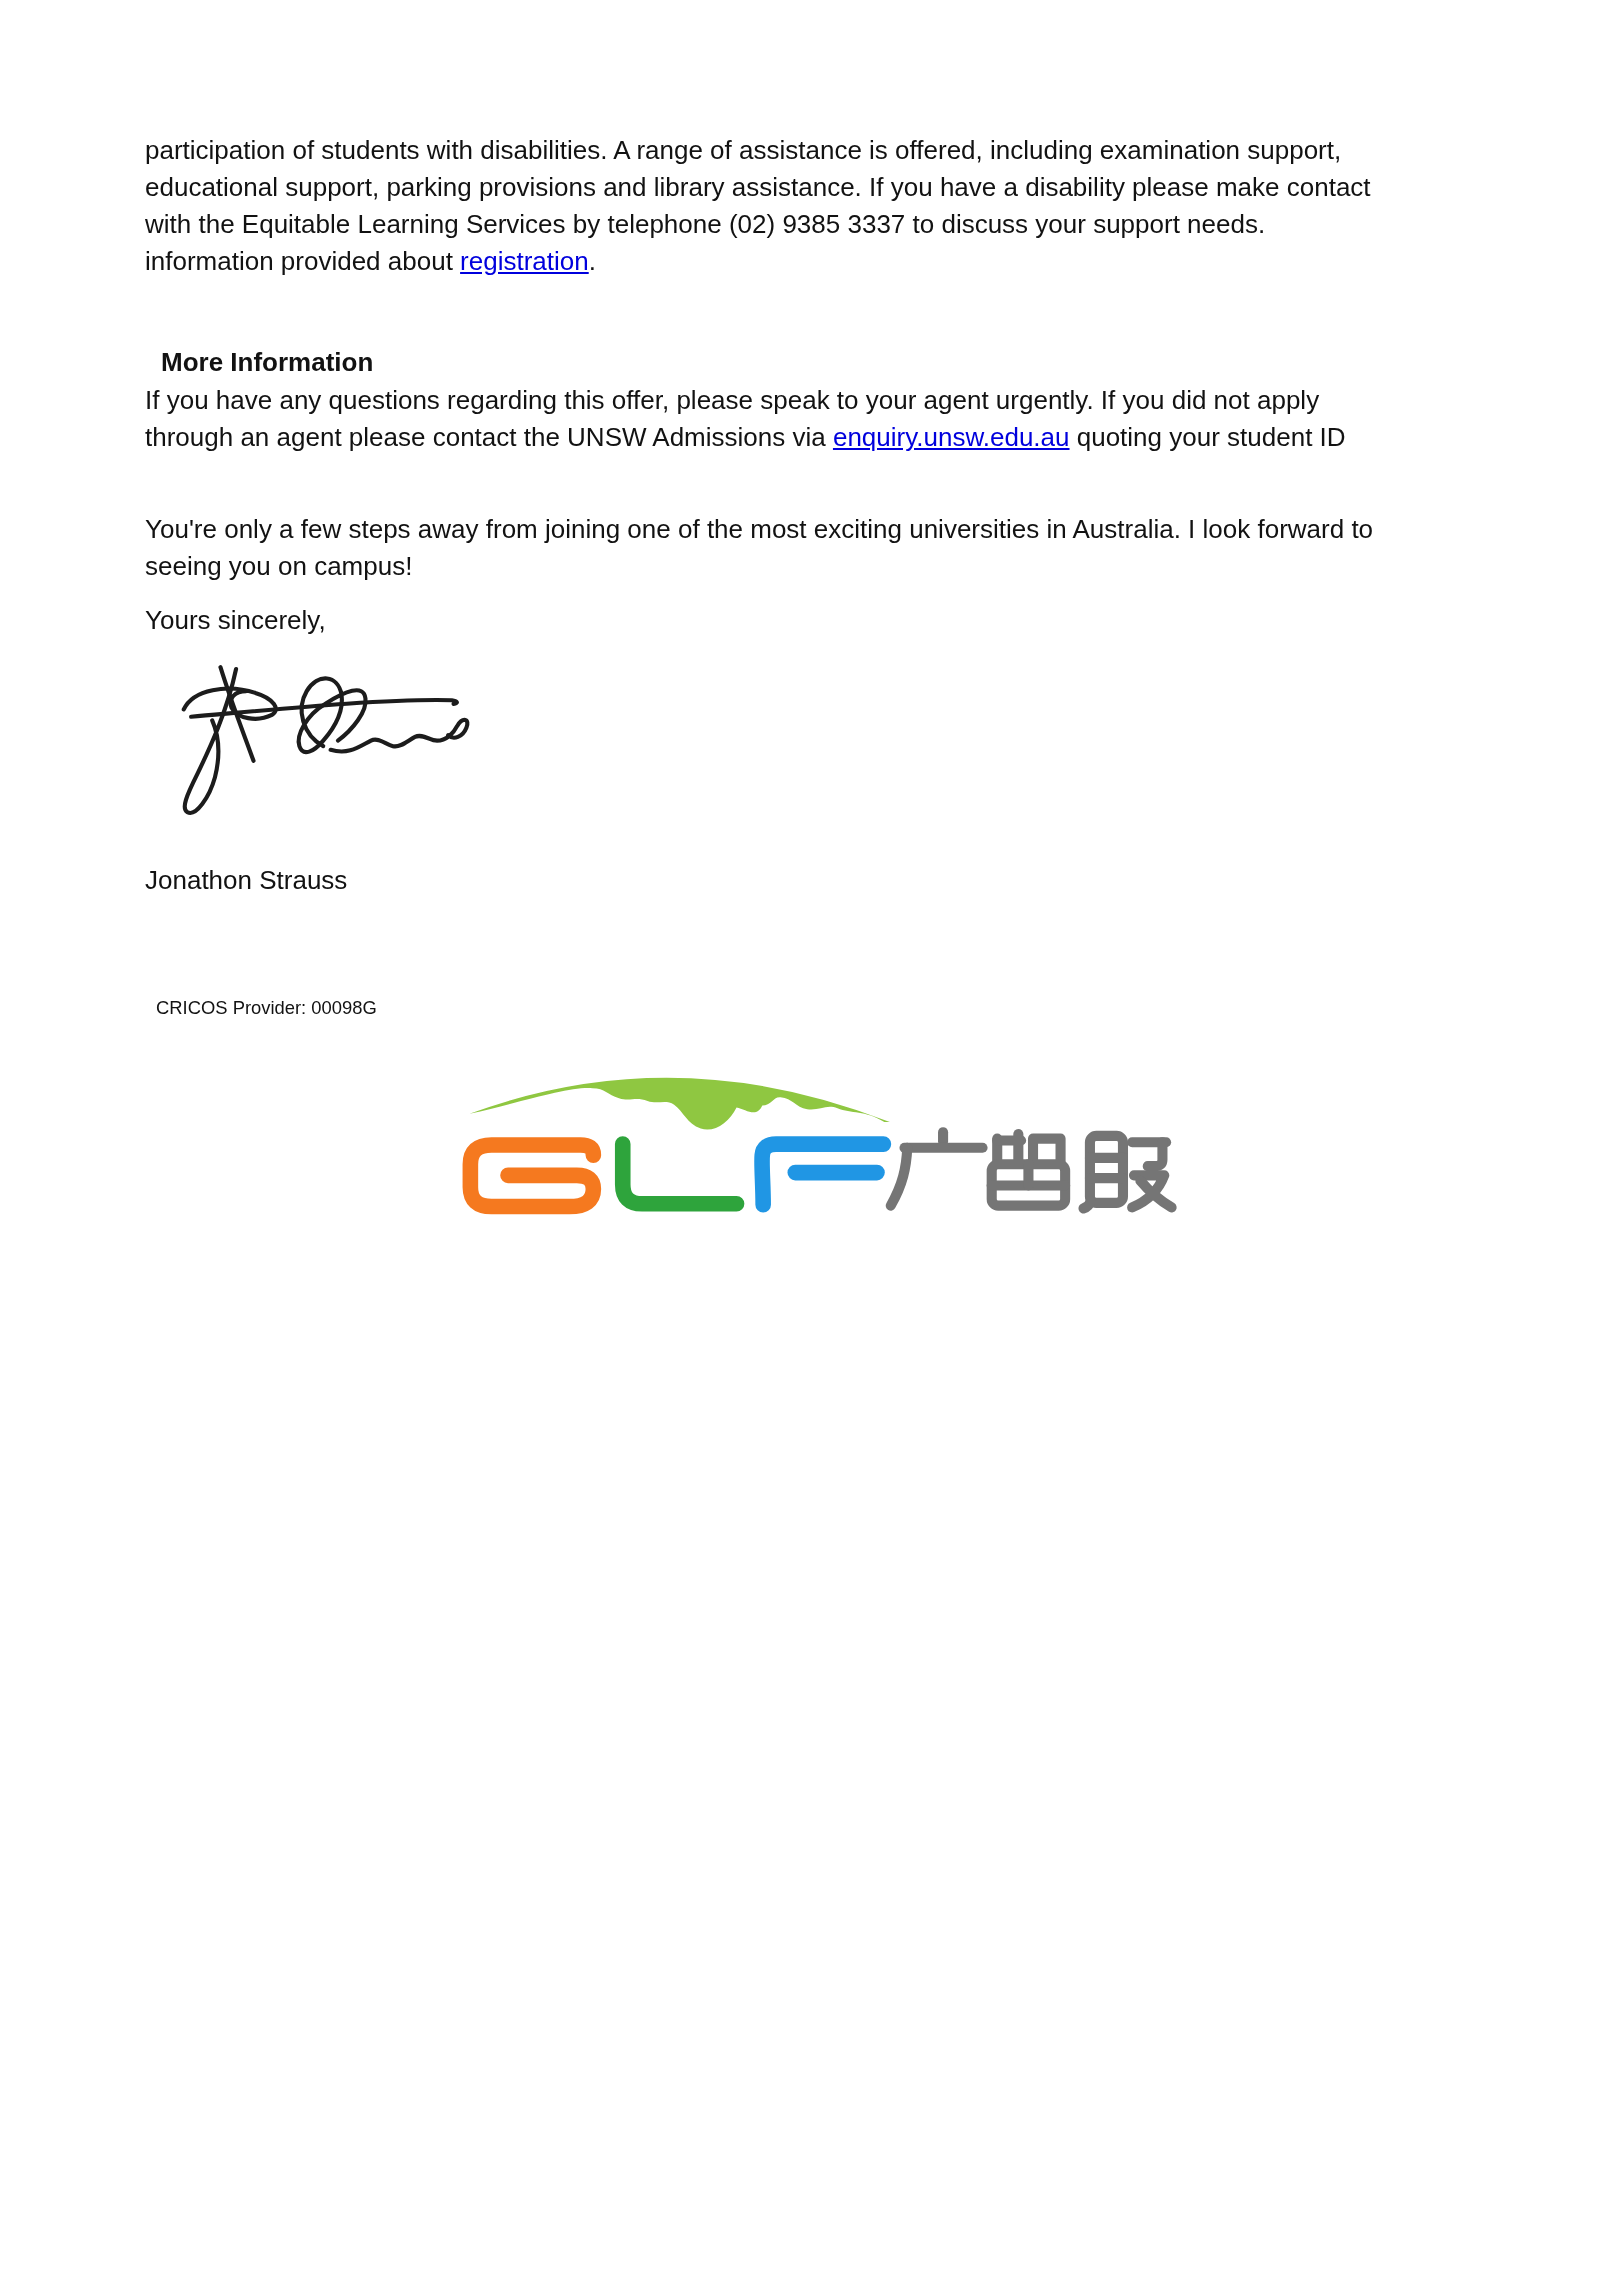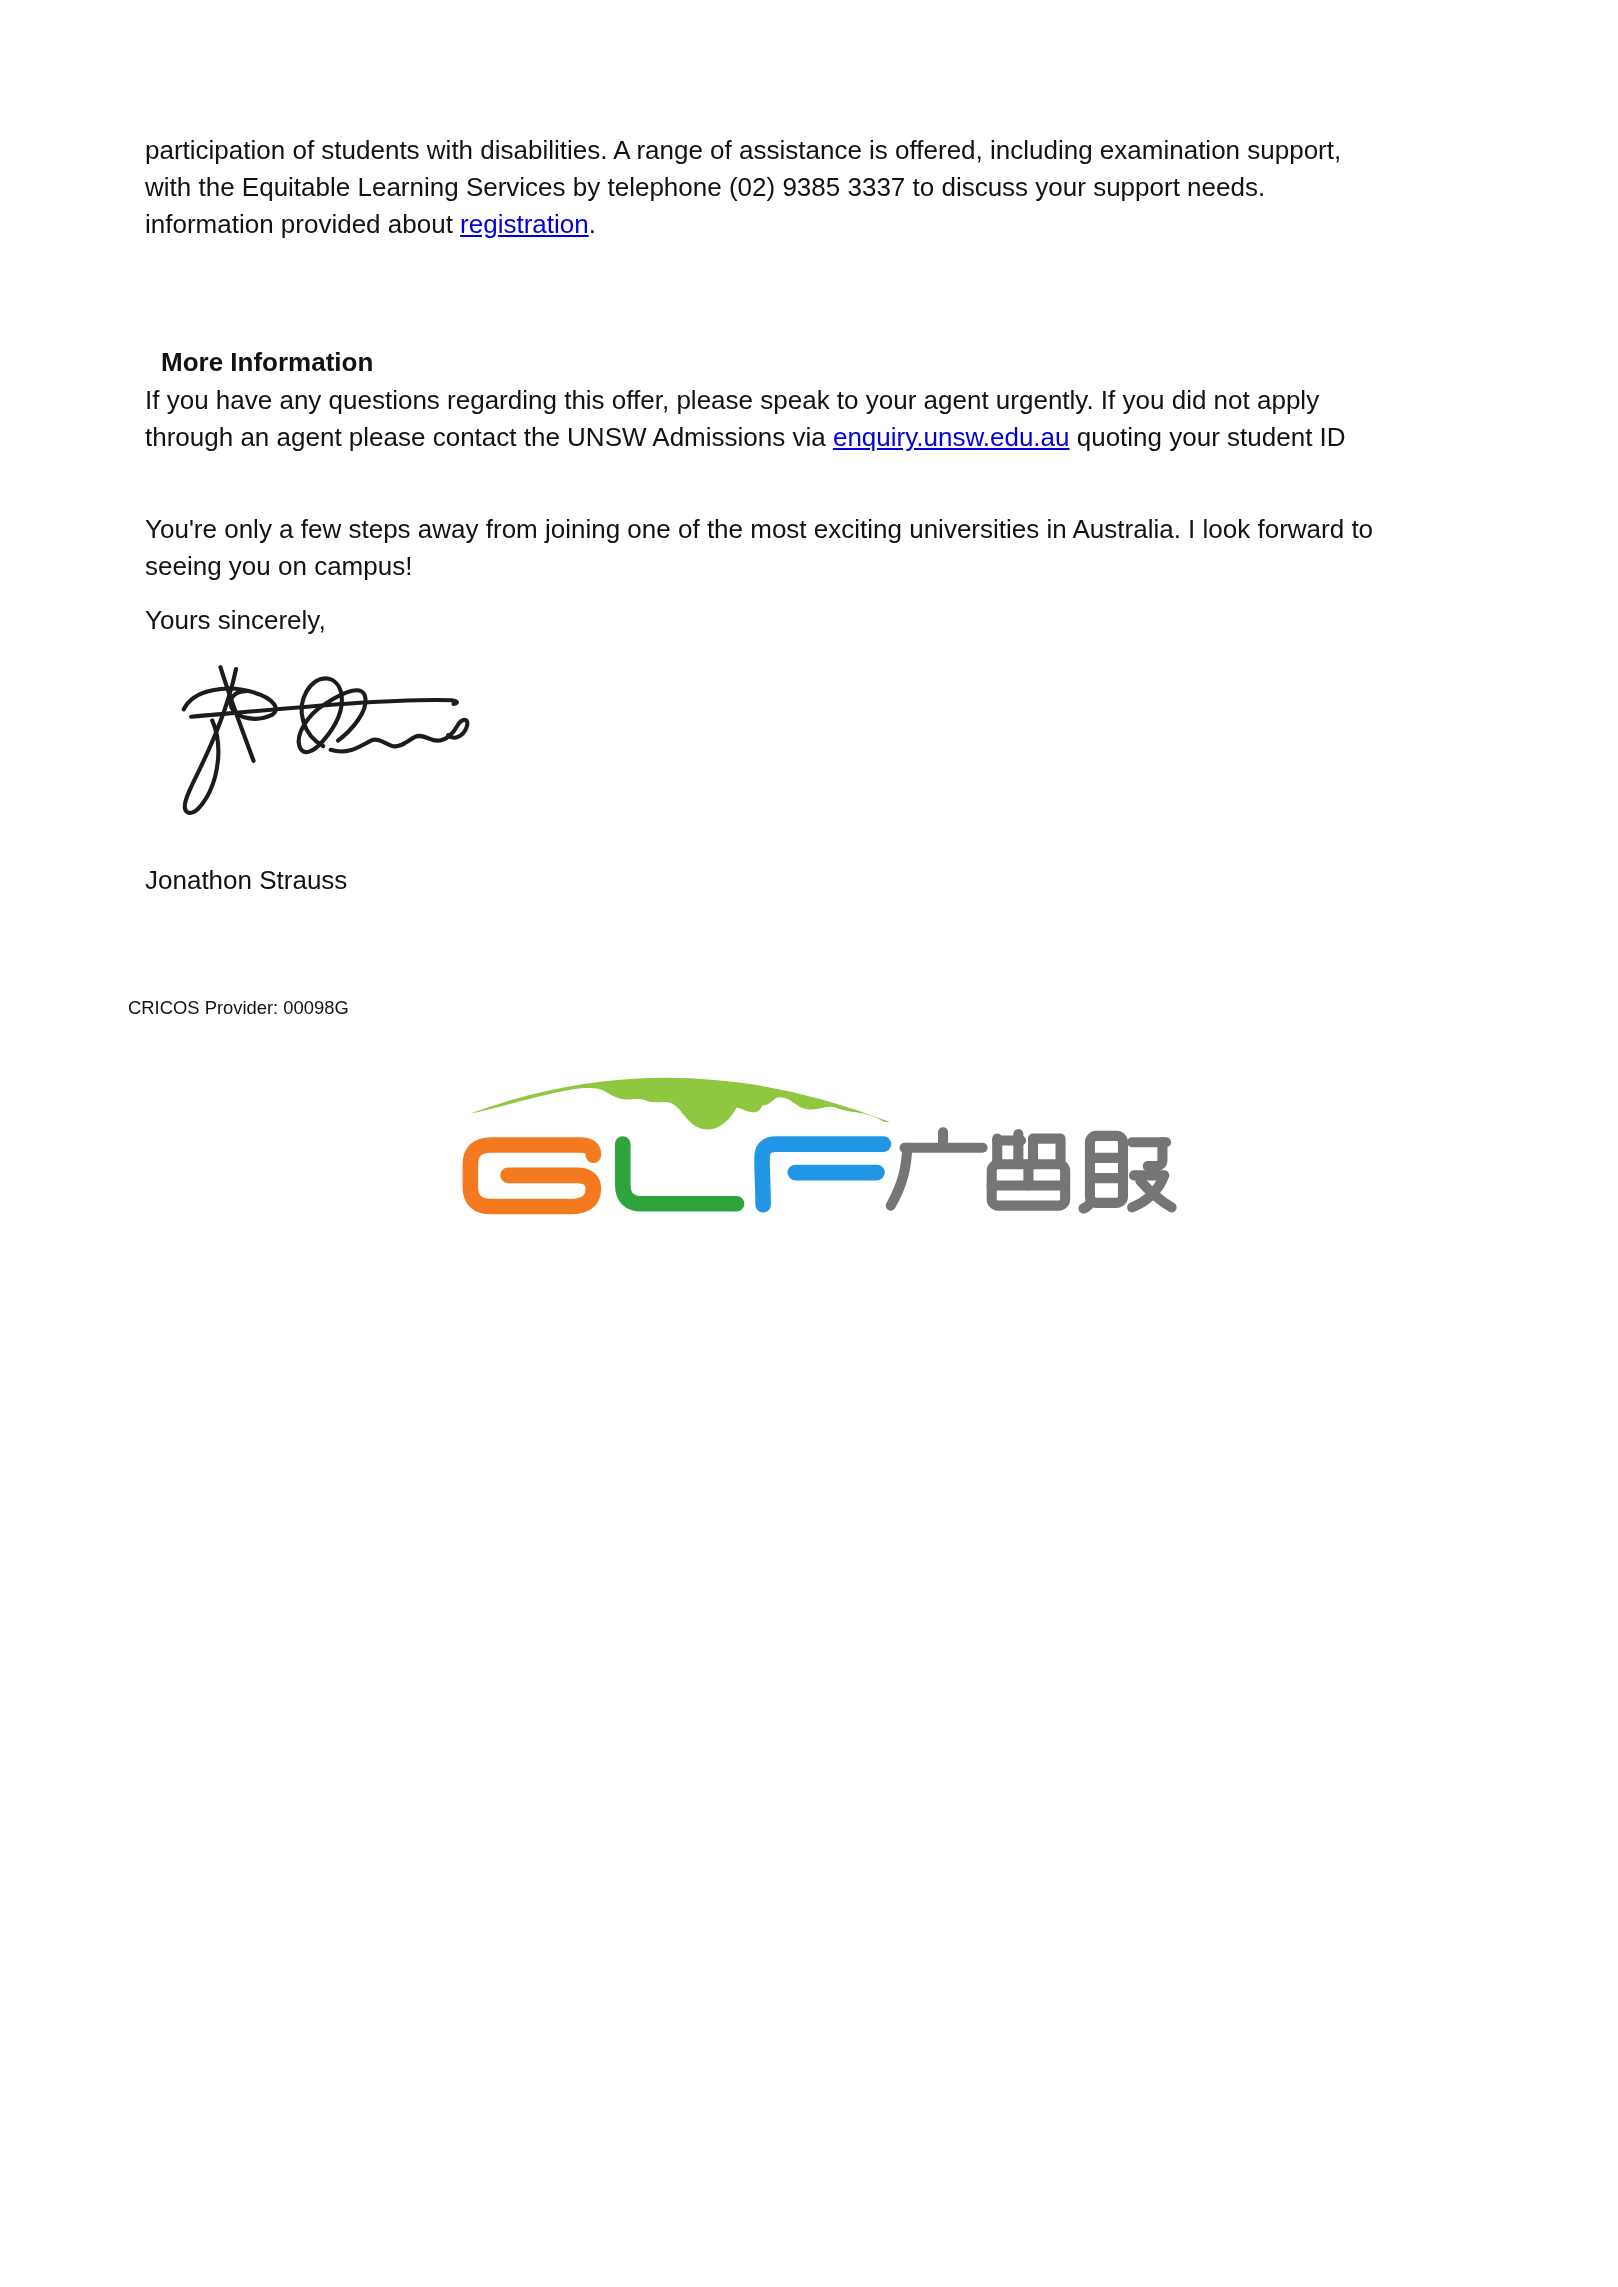--- a/index.html
+++ b/index.html
@@ -9,32 +9,33 @@
     background:#ffffff;
     font-family:"Liberation Sans", sans-serif;
     color:#121212;
     overflow:hidden;
     padding-left:9px;
   }
   .para{position:absolute;left:145px;}
   .line{font-size:26px;line-height:37px;white-space:nowrap;}
   .heading{position:absolute;left:145px;top:328px;margin:16px;font-size:26px;line-height:37px;font-weight:bold;white-space:nowrap;}
   .link{color:#0000DD;text-decoration:underline;cursor:pointer;}
-  .cricos{position:absolute;left:128px;top:997px;font-size:18.4px;line-height:22px;white-space:nowrap;}
+  .cricos{position:absolute;left:156px;top:997px;font-size:18.4px;line-height:22px;white-space:nowrap;}
   .sig-svg{position:absolute;left:170px;top:657px;}
   .logo-svg{position:absolute;left:441px;top:1065px;}
   .redact-svg{position:absolute;left:138px;top:2190px;}
 </style>
 </head>
 <body>
 
 <div class="page">
 
   <div class="para" style="top:132px">
     <div class="line">participation of students with disabilities. A range of assistance is offered, including examination support,</div>
+    <div class="line">educational support, parking provisions and library assistance. If you have a disability please make contact</div>
     <div class="line">with the Equitable Learning Services by telephone (02) 9385 3337 to discuss your support needs.</div>
     <div class="line"><span>information provided about </span><a class="link">registration</a><span>.</span></div>
   </div>
 
   <h2 class="heading">More Information</h2>
 
   <div class="para" style="top:382px">
     <div class="line">If you have any questions regarding this offer, please speak to your agent urgently. If you did not apply</div>
     <div class="line"><span>through an agent please contact the UNSW Admissions via </span><a class="link">enquiry.unsw.edu.au</a><span> quoting your student ID</span></div>
   </div>

